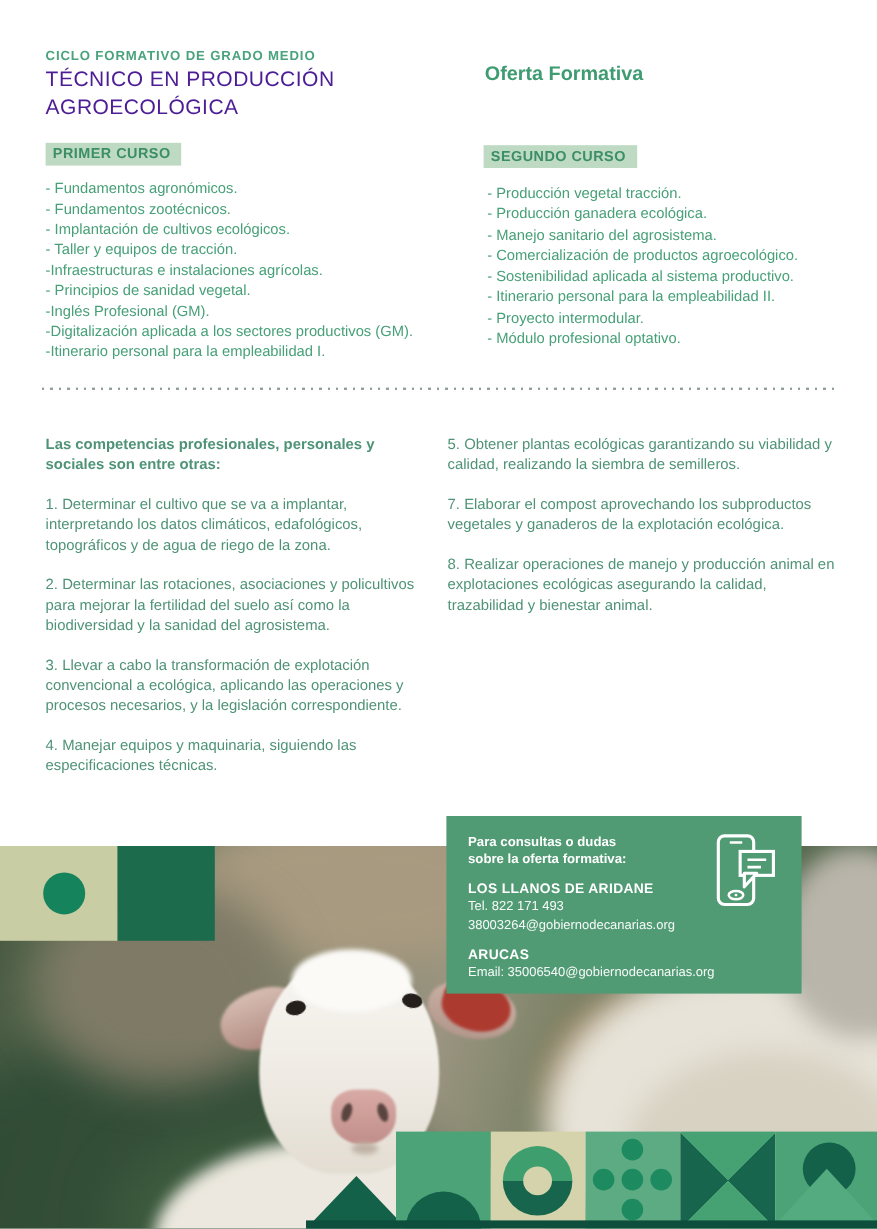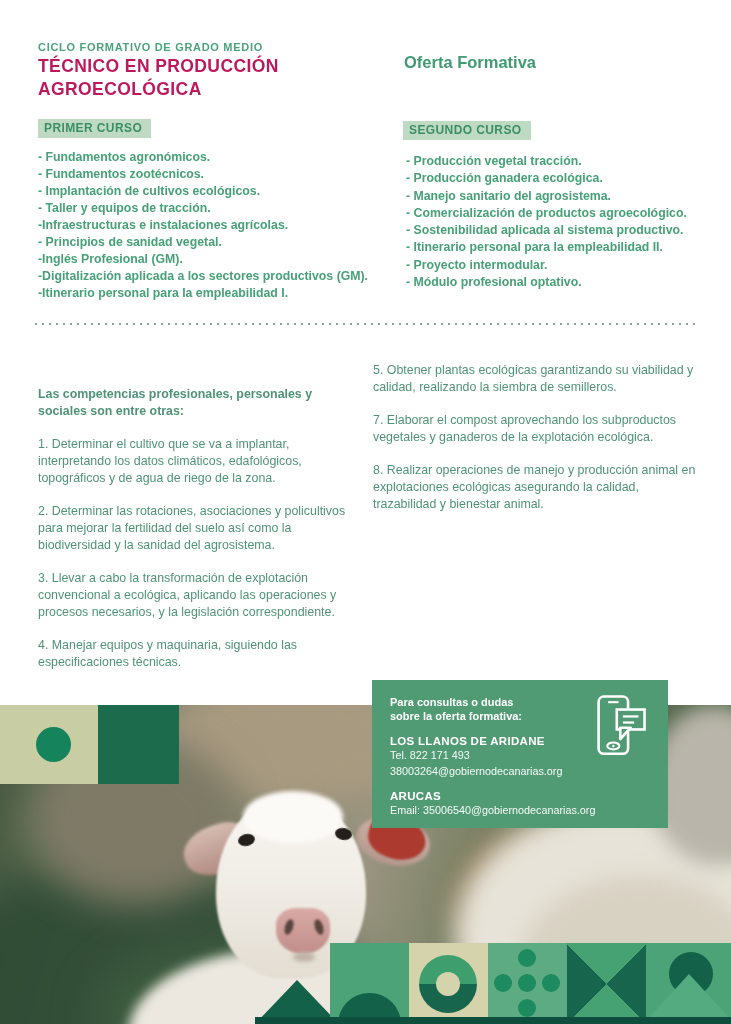--- a/index.html
+++ b/index.html
@@ -5,43 +5,43 @@
   * { margin:0; padding:0; box-sizing:border-box; }
   html,body { background:#e8e8e8; }
   .page {
     position:relative; width:731px; height:1024px; margin:0 auto;
     background:#ffffff; overflow:hidden;
     font-family:"Liberation Sans","DejaVu Sans",sans-serif;
   }
   
   .kicker { position:absolute; left:38px; top:41px; font-size:11px; font-weight:600;
             letter-spacing:.7px; color:#4aa37c; }
-  .title  { position:absolute; left:38px; top:55px; font-size:17.5px; font-weight:700;
-            letter-spacing:.4px; color:#be185d; line-height:1.3; }
+  .title  { position:absolute; left:38px; top:55px; font-size:17.5px; font-weight:400;
+            letter-spacing:.4px; color:#4c1d95; line-height:1.3; }
   .offer-title { position:absolute; left:404px; top:53px; font-size:16.5px; font-weight:700;
             color:#3f9b72; }
   
   .badge { position:absolute; display:inline-block; background:#bedac3; color:#3c8e67;
            font-size:12px; font-weight:700; letter-spacing:.4px; padding:2px 9px 3px 6px; }
   .badge.first  { left:38px;  top:119px; }
   .badge.second { left:403px; top:121px; }
   .course-list { position:absolute; list-style:none; color:#47a078; font-size:12.3px;
-                 line-height:17px; font-weight:700; }
+                 line-height:17px; font-weight:400; }
   .course-list.first  { left:38px;  top:149px; width:358px; }
   .course-list.second { left:403px; top:153px; width:322px; line-height:17.3px; }
   .course-list.second li { padding-left:3px; }
   
   .divider { position:absolute; left:35px; top:323px; width:662px; height:2px;
              background-image:repeating-linear-gradient(to right,#8fa198 0 2px,transparent 2px 7px); }
   
   .col { position:absolute; top:362px; color:#4f9377; font-size:12.4px; line-height:17px; }
   .col.left  { left:38px;  width:326px; }
   .col.right { left:373px; width:330px; }
   .col p { margin-bottom:16px; }
-  .col .intro { font-weight:700;margin-top:24px; }
+  .col .intro { font-weight:700; }
   
   .photo { position:absolute; left:0; top:705px; width:731px; height:319px; overflow:hidden;
            background:linear-gradient(105deg,#44563f 0%,#6a7a5c 18%,#8a8a74 38%,#9a9480 50%,
                       #7d8468 62%,#55684c 82%,#3e5540 100%); }
   .blob { position:absolute; border-radius:50%; }
   .b-grass1 { left:-80px; top:150px; width:420px; height:260px; background:#2e4a34; filter:blur(22px); opacity:.9; }
   .b-grass2 { left:90px; top:230px; width:300px; height:160px; background:#3c5a3e; filter:blur(18px); }
   .b-sheep-tan { left:150px; top:-30px; width:290px; height:130px; background:#a89a80; filter:blur(16px); }
   .b-sheep-mid { left:30px; top:30px; width:210px; height:170px; background:#7e7a66; filter:blur(18px); }
   .b-wool-right { left:455px; top:100px; width:330px; height:260px; background:#e7e3d8; filter:blur(12px); }

